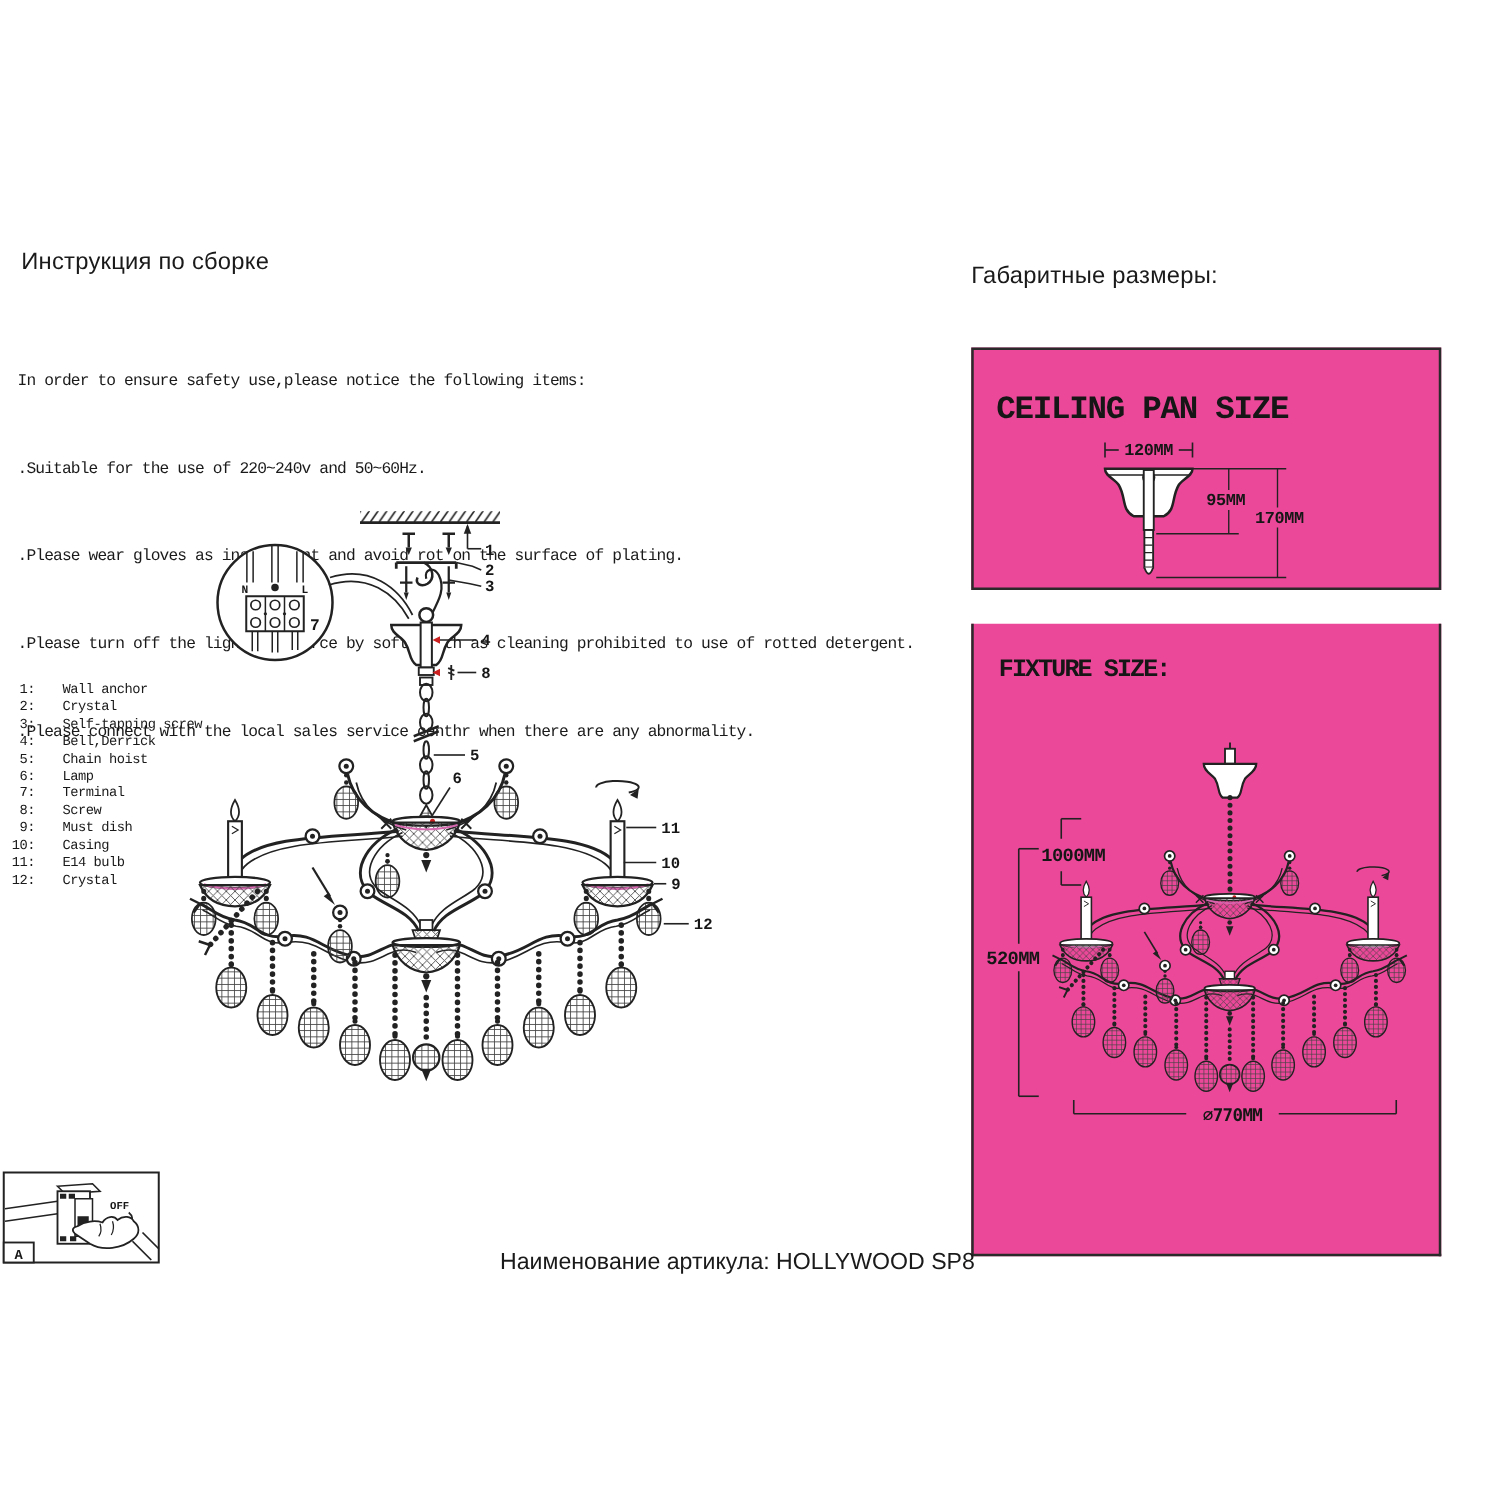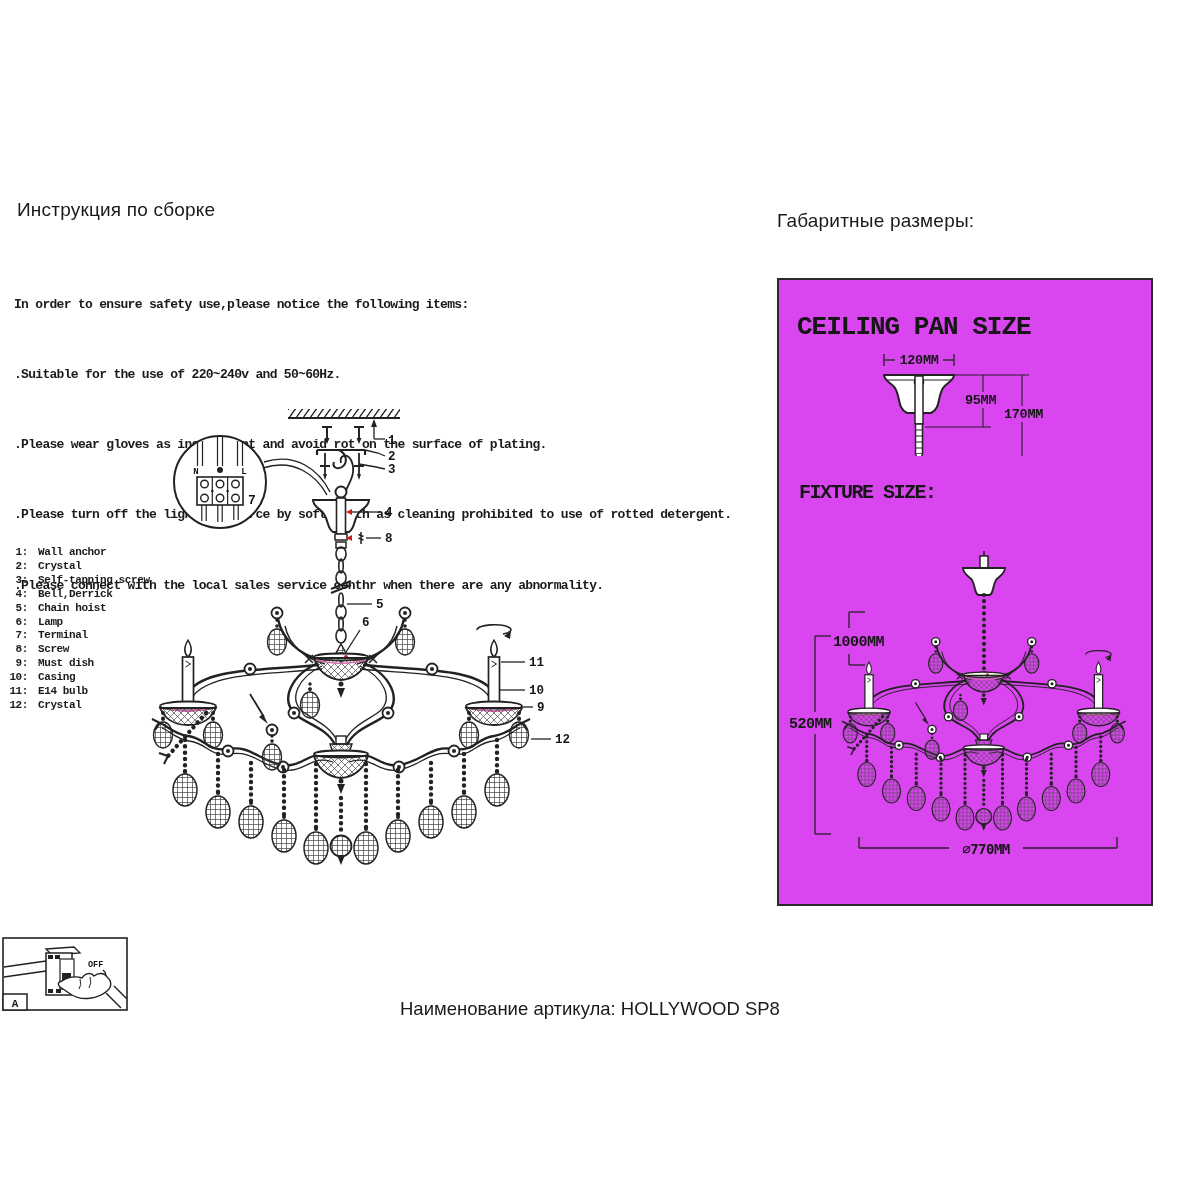--- a/index.html
+++ b/index.html
@@ -1,28 +1,28 @@
 <!DOCTYPE html>
 <html><head>
 <meta charset="utf-8">
 <style>
   html,body{margin:0;padding:0}
   body{
     width:1200px;height:1200px;position:relative;background:#fff;
     font-family:"Liberation Sans",sans-serif;color:#1a1a1a;overflow:hidden;
   }
   .abs{position:absolute}
-  .mono{font-family:"Liberation Mono","DejaVu Sans Mono",monospace;font-weight:bold}
+  .mono{font-family:"Liberation Mono","DejaVu Sans Mono",monospace;font-weight:normal}
   .ru-title{font-size:19px;letter-spacing:0.2px}
   .safety{top:246px;left:14px;font-size:13px;line-height:23.4px;letter-spacing:-0.7px;white-space:pre}
   .parts{top:546px;left:6px;font-size:11px;line-height:13.9px;letter-spacing:-0.4px}
   .parts .row{display:flex}
   .parts .num{display:inline-block;width:22px;text-align:right}
-  .parts .nm{margin-left:10px;white-space:pre}
-  .box{position:absolute;border:2px solid #2a2a2a;background:#d946ef;box-sizing:border-box}
+  .parts .nm{margin-left:22px;white-space:pre}
+  .box{position:absolute;border:2px solid #2a2a2a;background:#ec4899;box-sizing:border-box}
   .article{font-size:18.5px}
   svg{position:absolute;overflow:visible}
   svg text{font-family:"Liberation Mono","DejaVu Sans Mono",monospace;font-weight:bold;fill:#161616}
   .ln{stroke:#222;fill:none}
 </style>
 </head>
 <body>
 
 <div class="abs ru-title" style="left:17px;top:199px">Инструкция по сборке</div>
 
@@ -348,21 +348,21 @@
       <line x1="204" y1="95" x2="204" y2="112"></line>
         <line x1="204" y1="128" x2="204" y2="147"></line>
       <line x1="243" y1="95" x2="243" y2="126"></line>
         <line x1="243" y1="142" x2="243" y2="182"></line>
     </g>
     <text x="186" y="124" font-size="13.5" letter-spacing="-0.3">95MM</text>
     <text x="225" y="138" font-size="13.5" letter-spacing="-0.3">170MM</text>
   </svg>
 </div>
 
-<div class="box" style="left:777px;top:456px;width:376px;height:450px;border-top:none">
+<div class="box" style="left:777px;top:499px;width:376px;height:506px;border-top:none">
   <svg style="left:0;top:0" width="372" height="446" viewBox="0 0 372 446">
     <text x="20" y="42" font-size="20" letter-spacing="-1.5">FIXTURE SIZE:</text>
 
     <g>
       <line x1="205" y1="95" x2="205" y2="100" stroke="#222" stroke-width="1.5"></line>
       <rect x="201" y="100" width="8" height="12" fill="#fff" stroke="#222" stroke-width="1.5"></rect>
       <path d="M184,112 H226 C226,118 220,120 217,124 C213,131 215,136 211,139 L199,139 C195,136 197,131 193,124 C190,120 184,118 184,112 Z" fill="#fff" stroke="#222" stroke-width="1.8"></path>
       <line x1="205" y1="139" x2="205" y2="214" stroke="#222" stroke-width="4" stroke-dasharray="0.1 6" stroke-linecap="round"></line>
     </g>
     <use href="#chandBody" transform="translate(24,32) scale(0.75)"></use>

